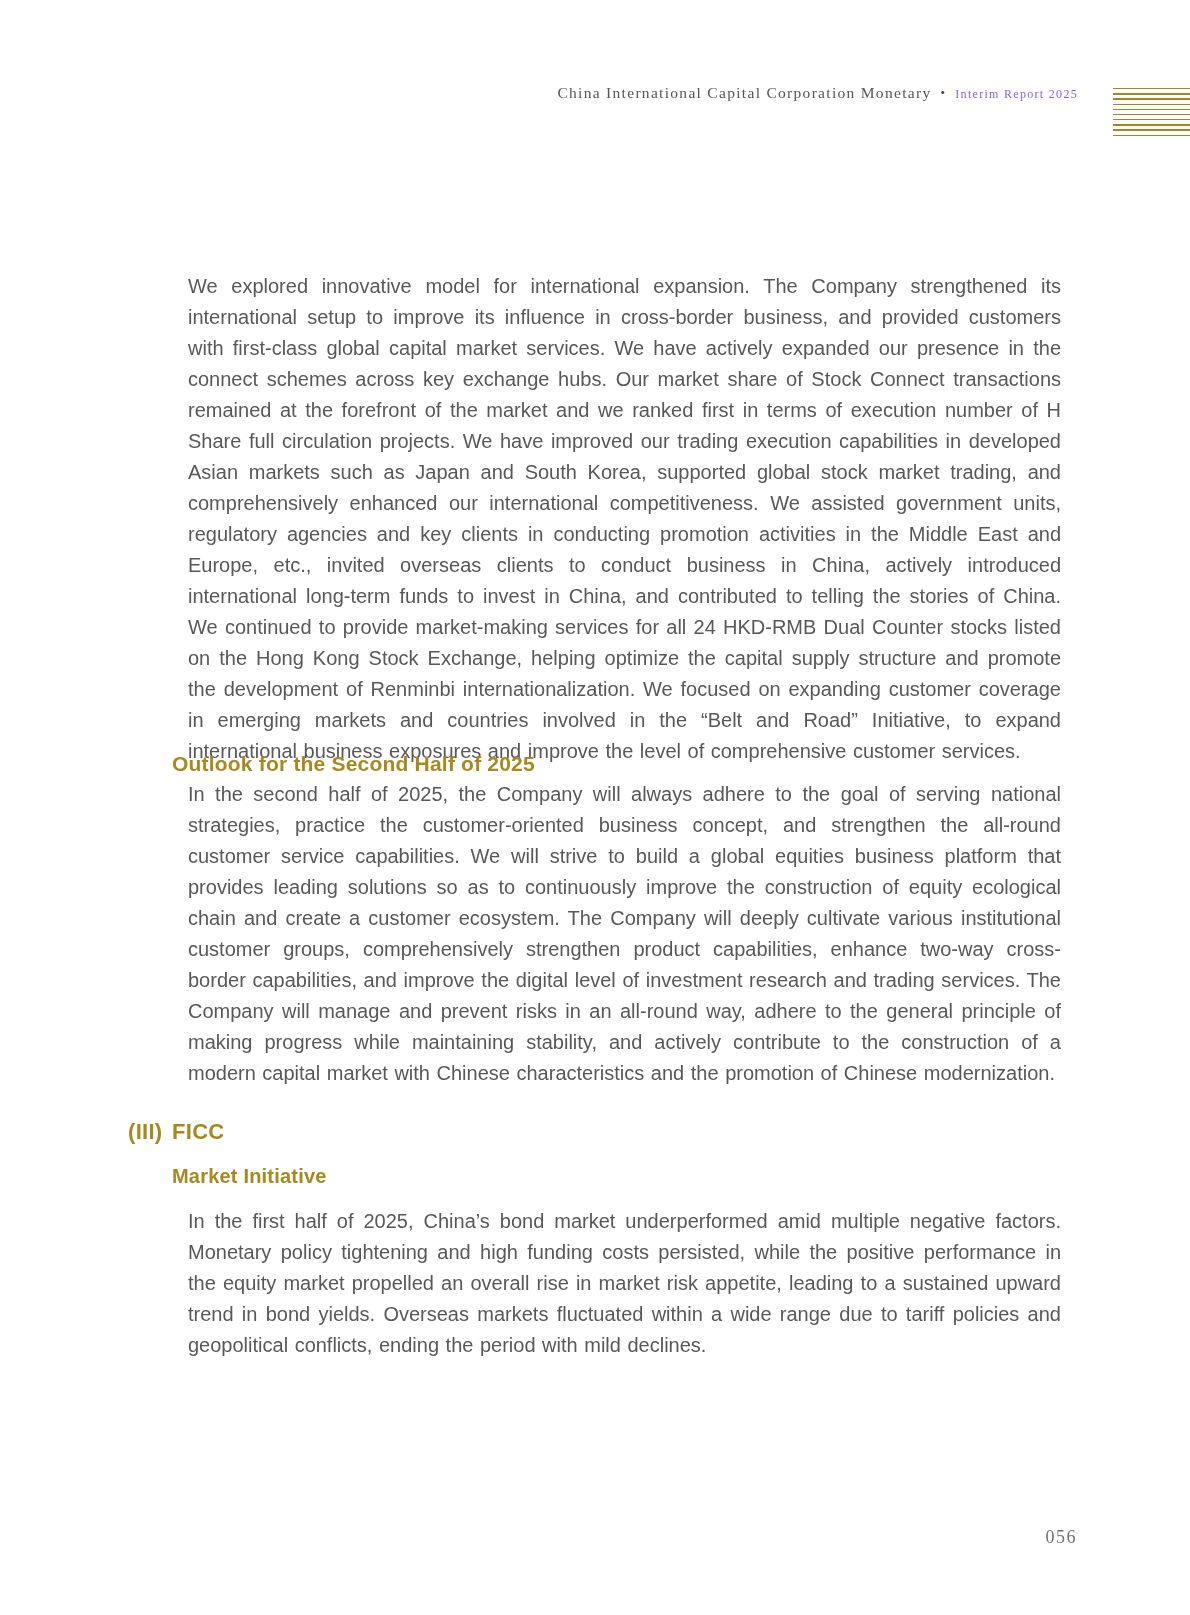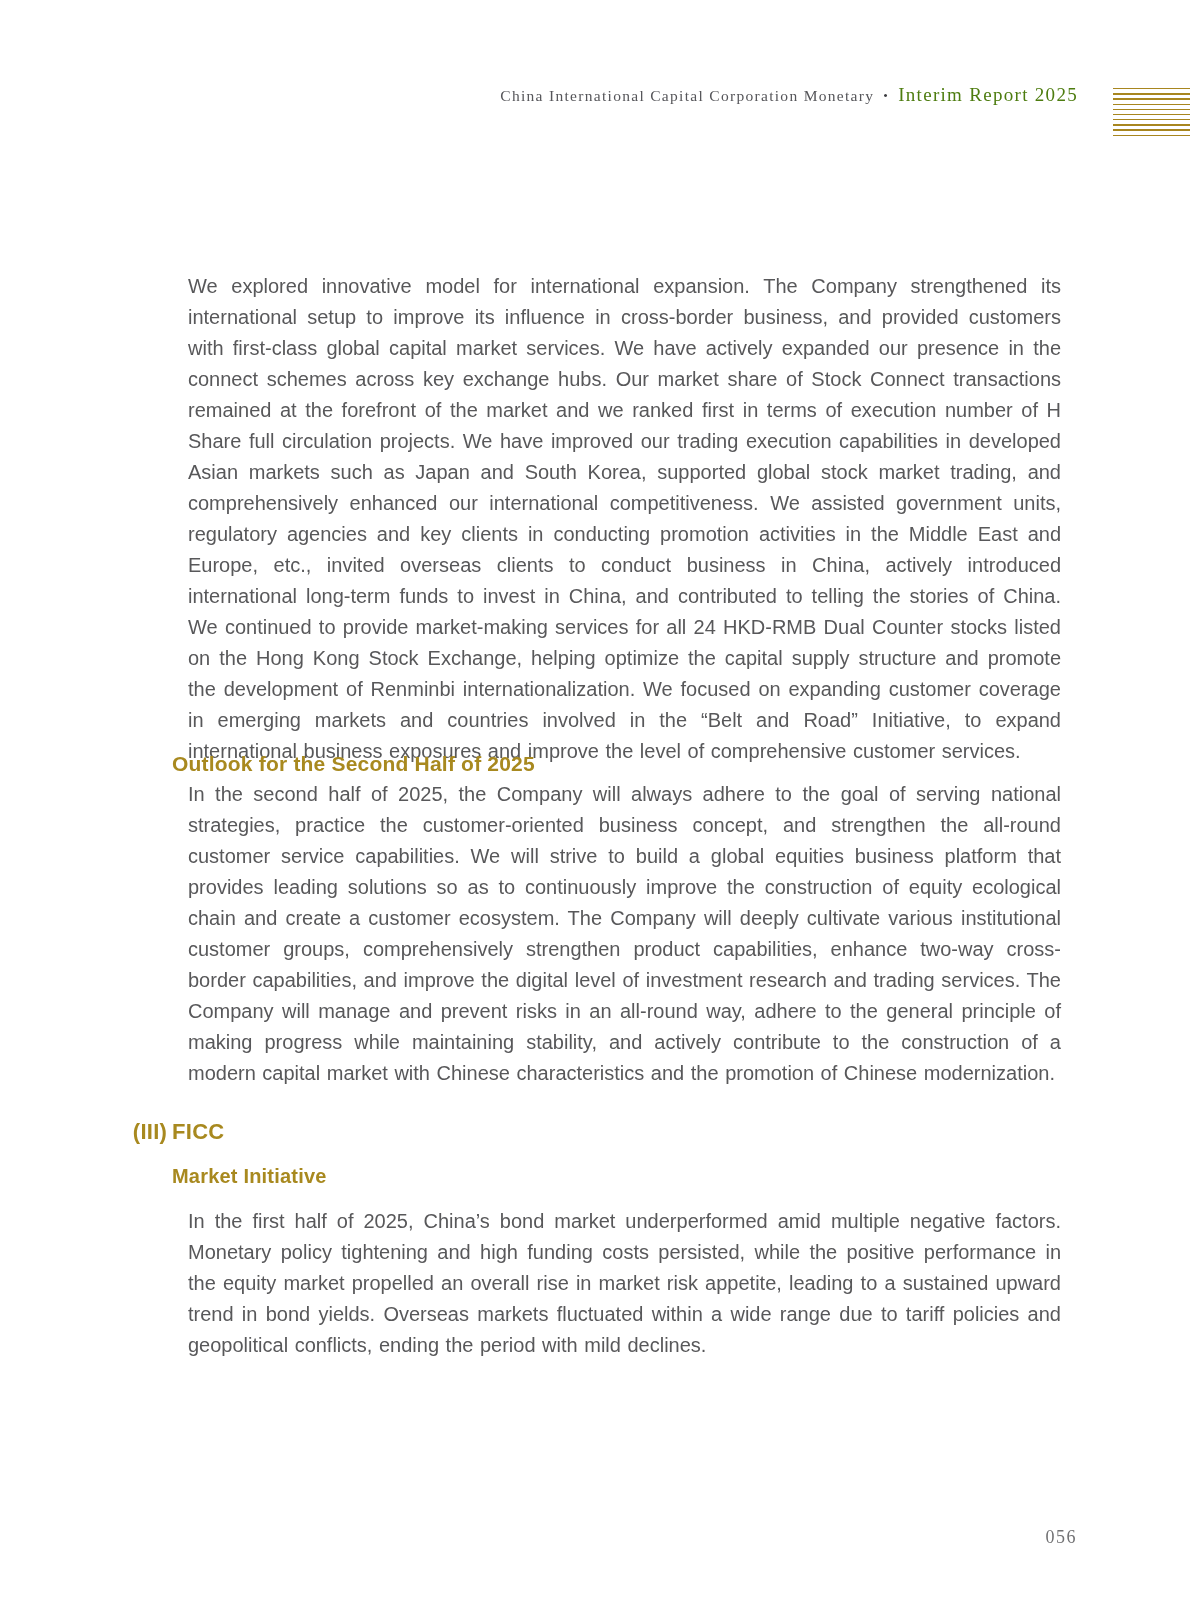--- a/index.html
+++ b/index.html
@@ -27,21 +27,21 @@
     letter-spacing: 1.3px;
     color: #56565a;
   }
   .header-company { color: #56565a; }
   .header-sep {
     color: #3e3e42;
     margin: 0 9px;
     font-size: 13px;
     vertical-align: 1px;
   }
-  .header-report { color: #4d7c0f; font-size: 19px; }
+  .header-report { color: #8b5cf6; font-size: 12px; }
 
   .logo-stripes {
     position: absolute;
     top: 88px;
     right: 0;
     width: 77px;
     height: 48px;
     display: flex;
     flex-direction: column;
     justify-content: space-between;
@@ -87,21 +87,21 @@
   .ficc-row {
     position: absolute;
     left: -44px;         
     top: 1119px;
     display: flex;
     font-weight: bold;
     color: #a8891f;
     font-size: 22px;
     letter-spacing: 0.3px;
   }
-  .ficc-marker { width: 44px; text-align: center; }
+  .ficc-marker { width: 44px; }
 
   
   .page-number {
     position: absolute;
     top: 1527px;
     right: 113px;
     font-family: "Liberation Serif", serif;
     font-size: 18px;
     letter-spacing: 1.5px;
     color: #717173;

